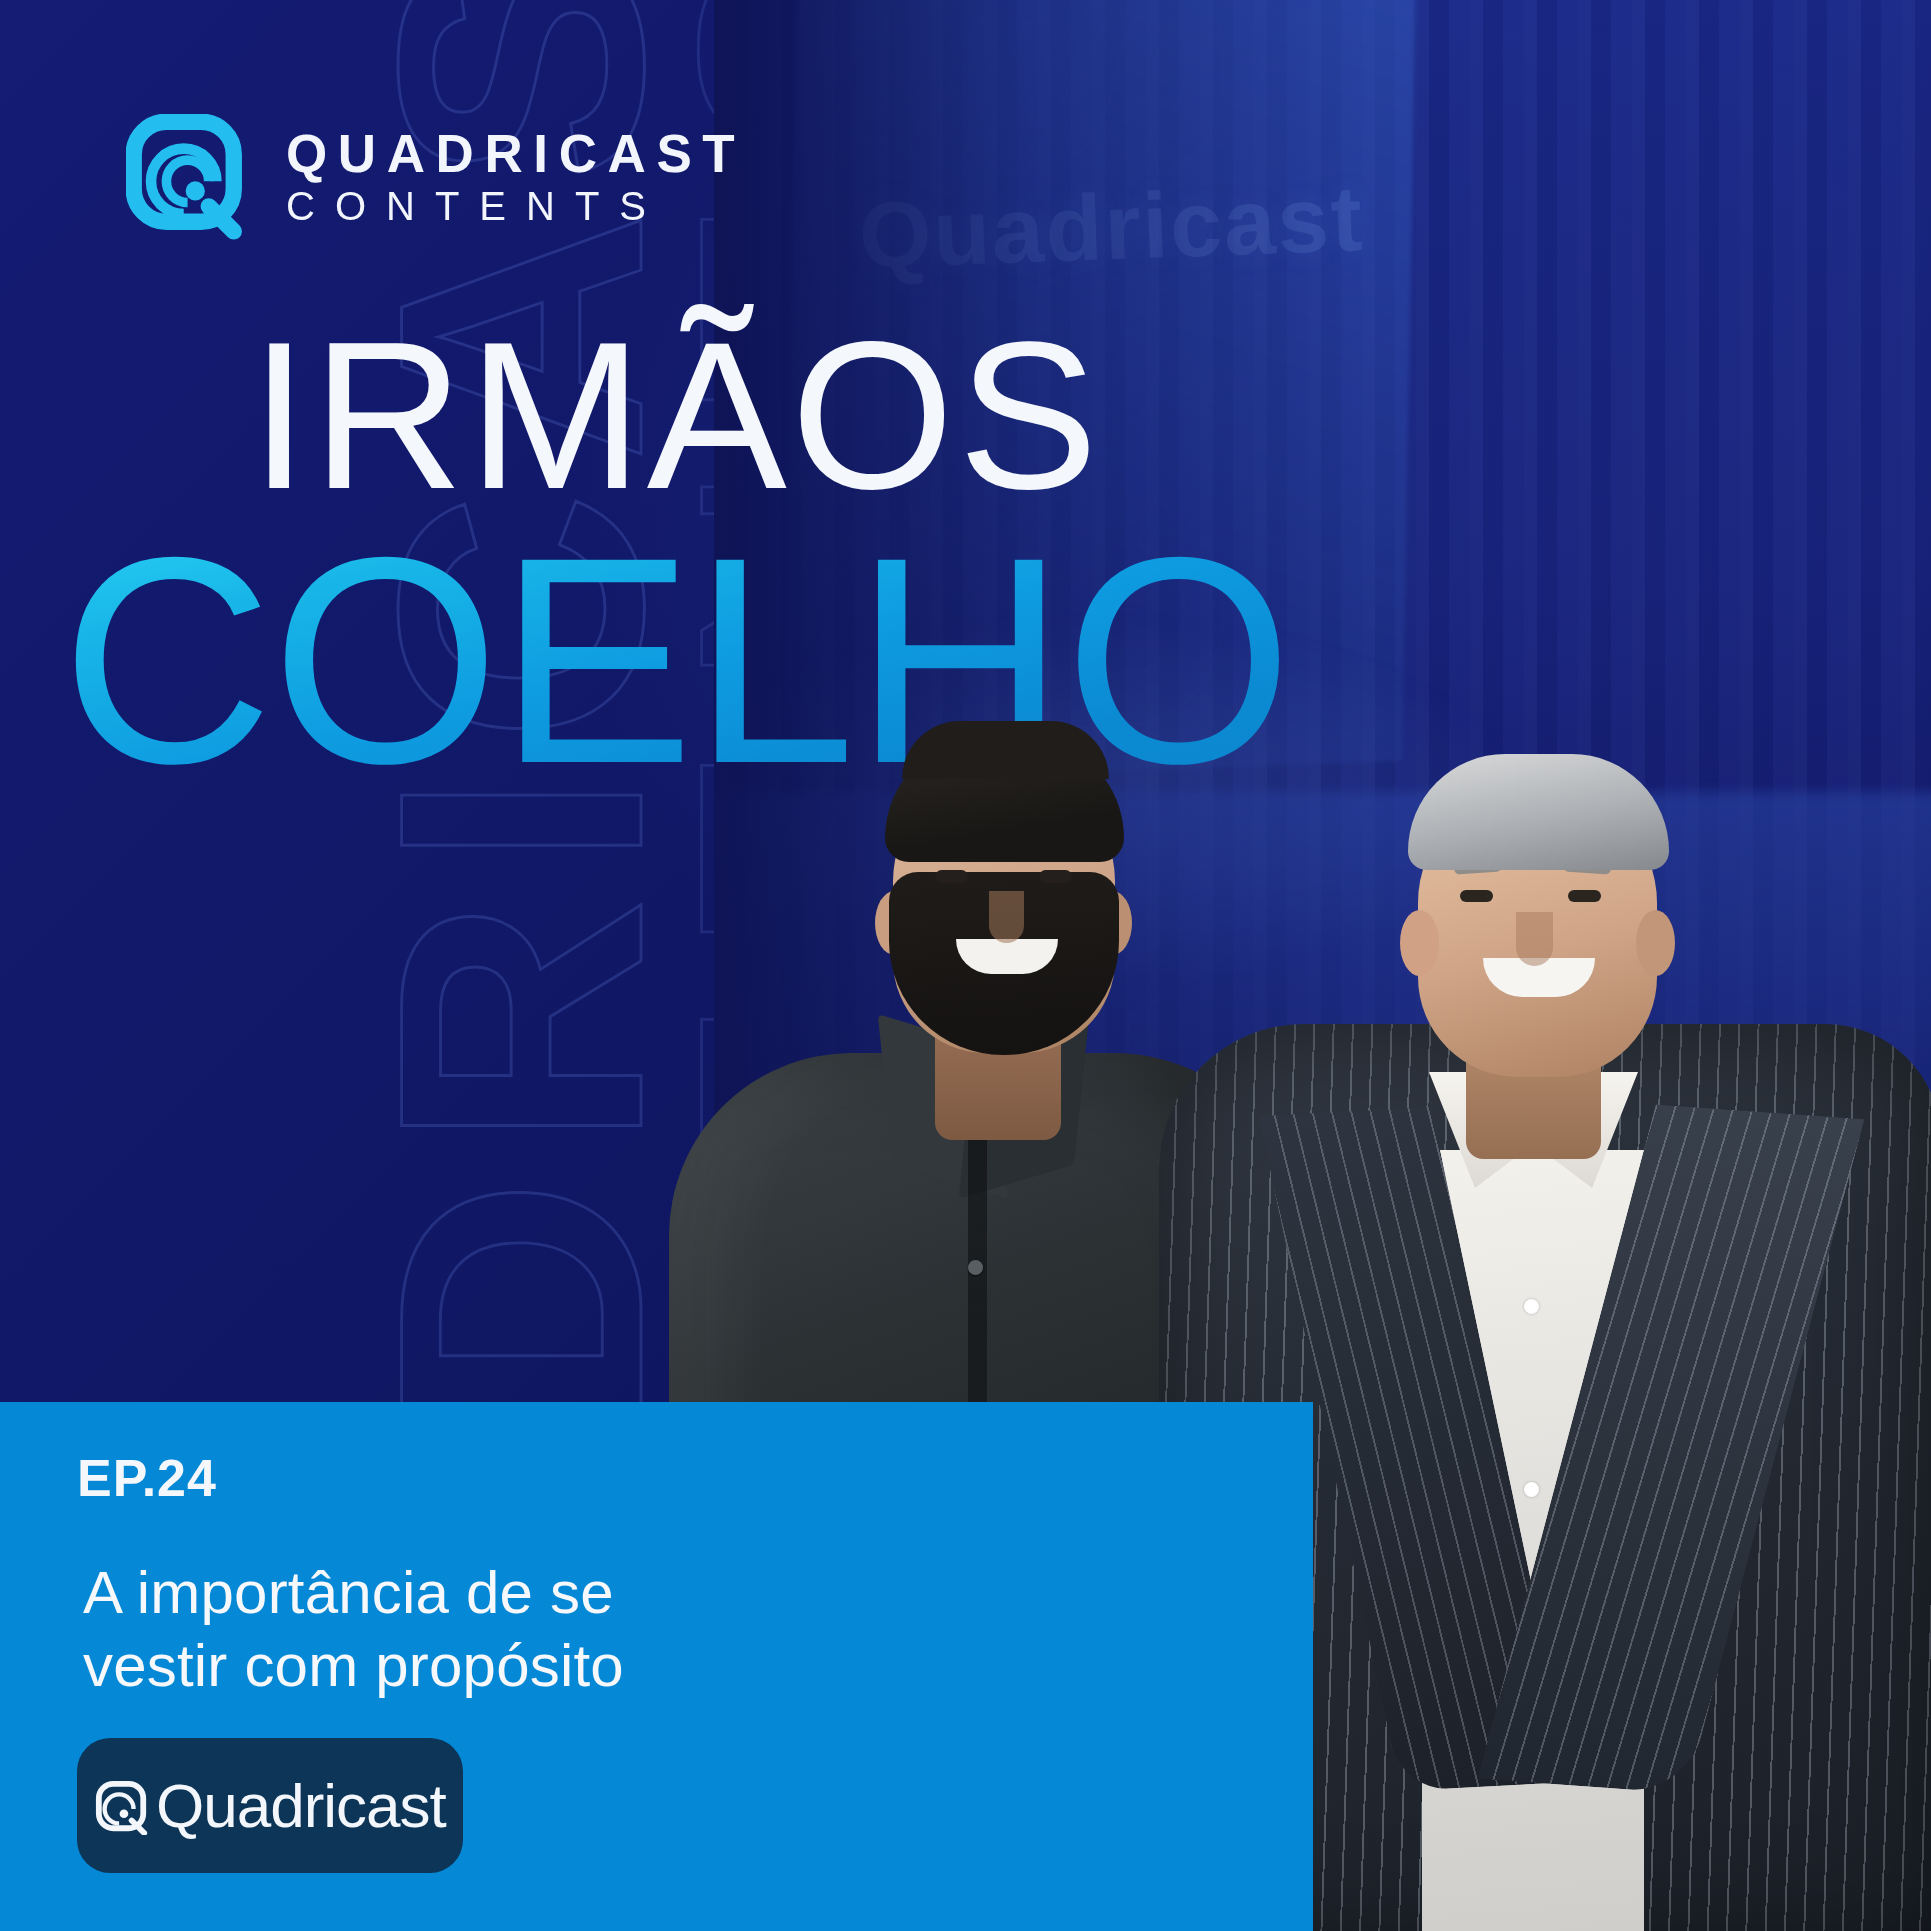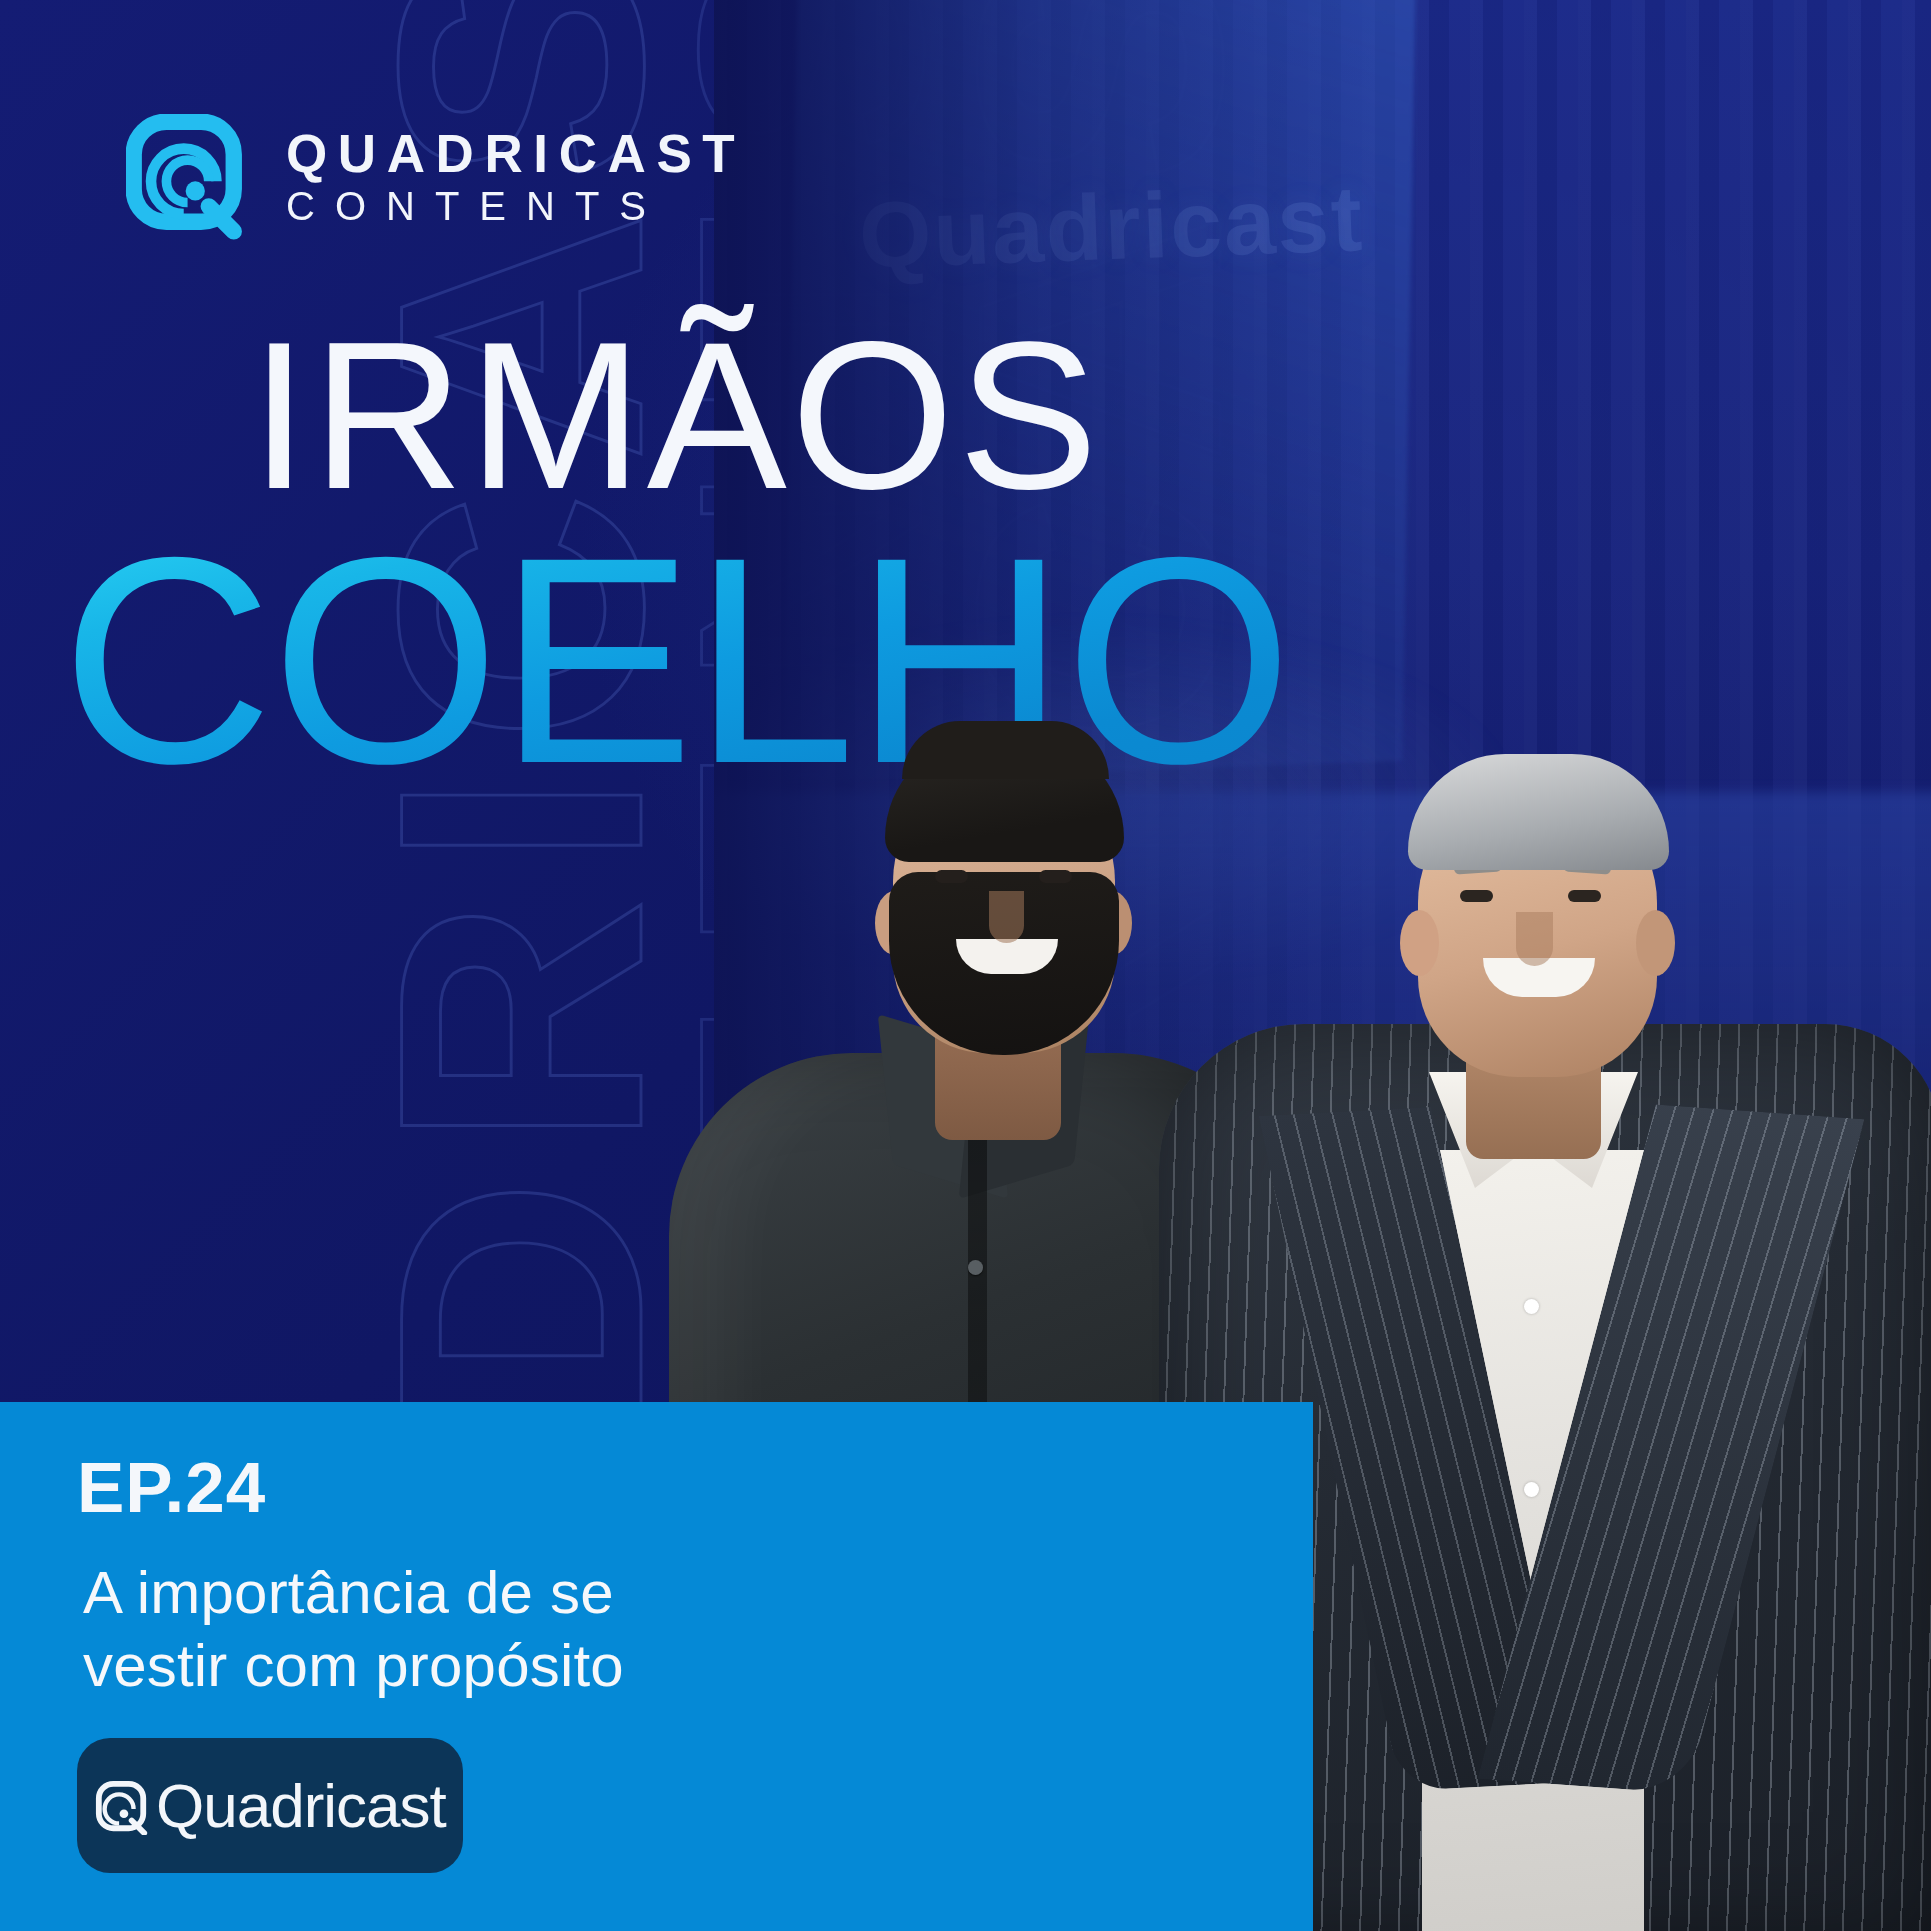--- a/index.html
+++ b/index.html
@@ -232,21 +232,21 @@
   .pB .browL{left:295px;transform:rotate(-4deg);} .pB .browR{left:404px;transform:rotate(4deg);}
   .pB .nose{position:absolute;left:357px;bottom:985px;width:37px;height:54px;background:rgba(168,124,94,.5);border-radius:0 0 19.3px 19.3px;}
 
   
   .band{
     position:absolute;left:0;top:1402px;width:1313px;height:529px;
     background:#0589d6;
   }
   .ep{
     position:absolute;left:77px;top:50px;
-    font-size:71px;font-weight:800;color:#f4f7fb;letter-spacing:1px;line-height:1;
+    font-size:52px;font-weight:800;color:#f4f7fb;letter-spacing:1px;line-height:1;
   }
   .ep-desc{
     position:absolute;left:83px;top:154px;width:618px;
     font-size:60px;font-weight:300;color:#f6f8fb;line-height:1.22;letter-spacing:0.2px;
   }
   .badge{
     position:absolute;left:77px;top:336px;width:386px;height:135px;
     background:#0c3558;border-radius:33px;
     display:flex;align-items:center;justify-content:center;gap:0;
   }

